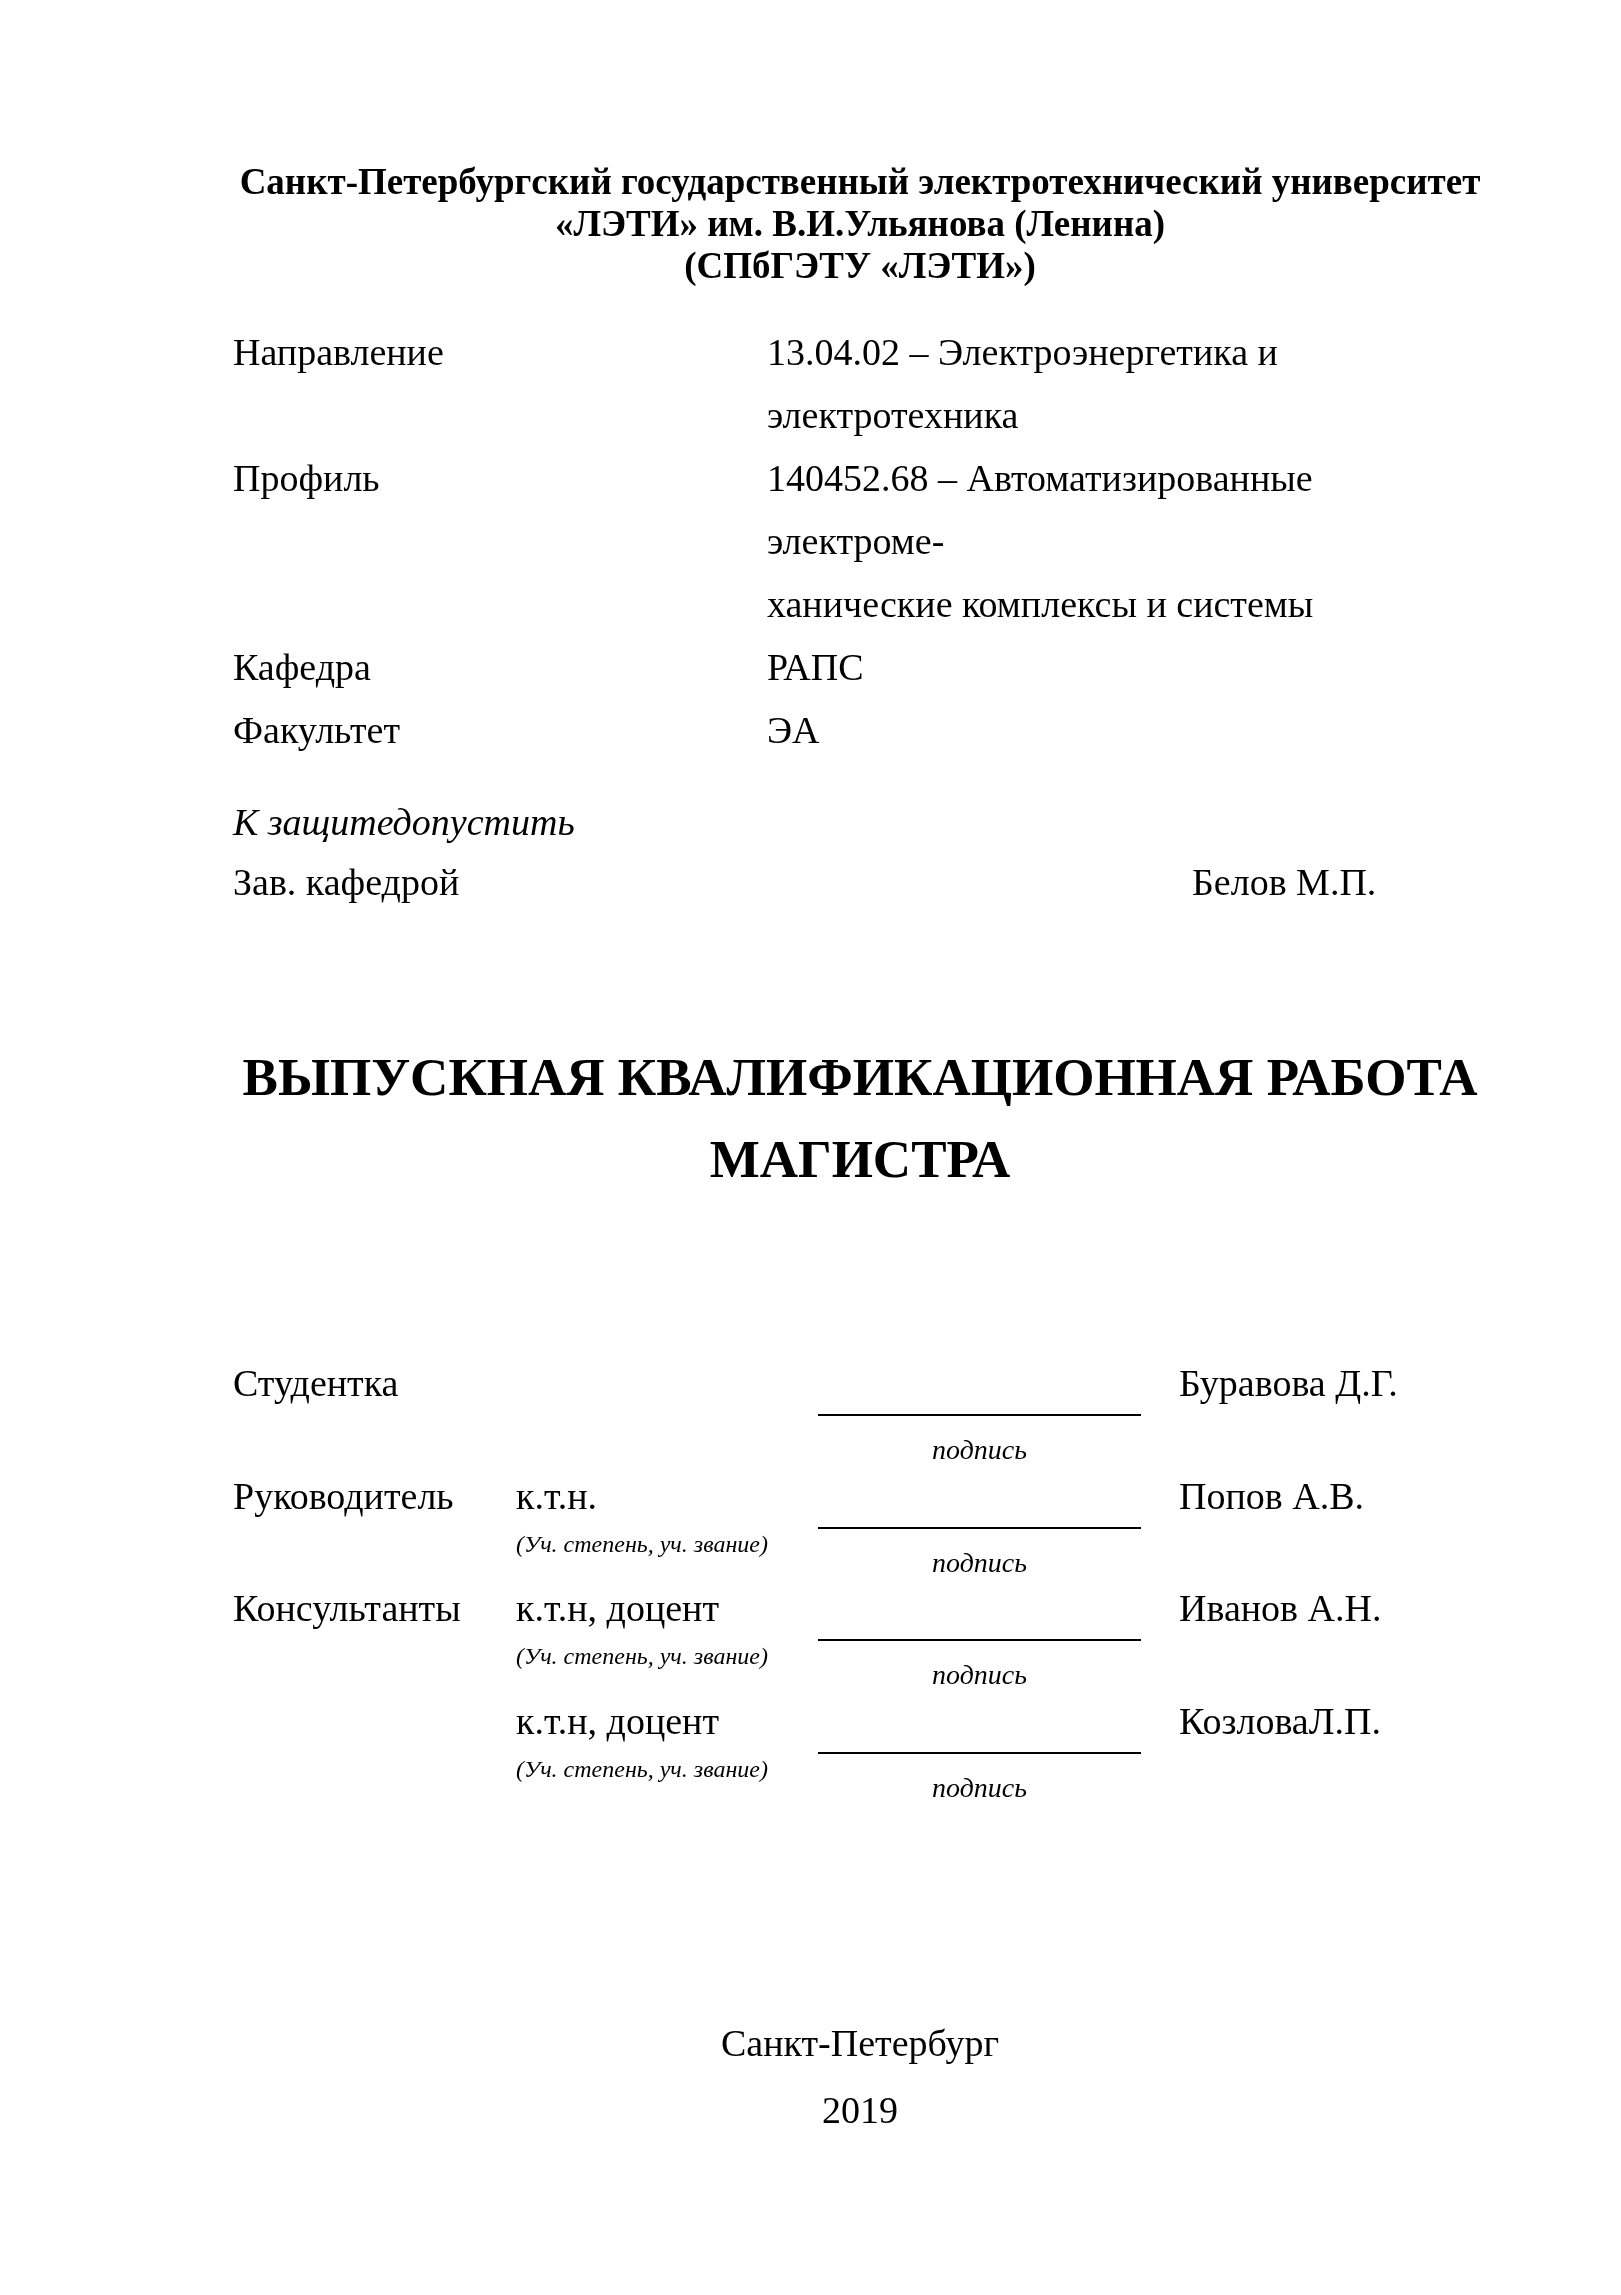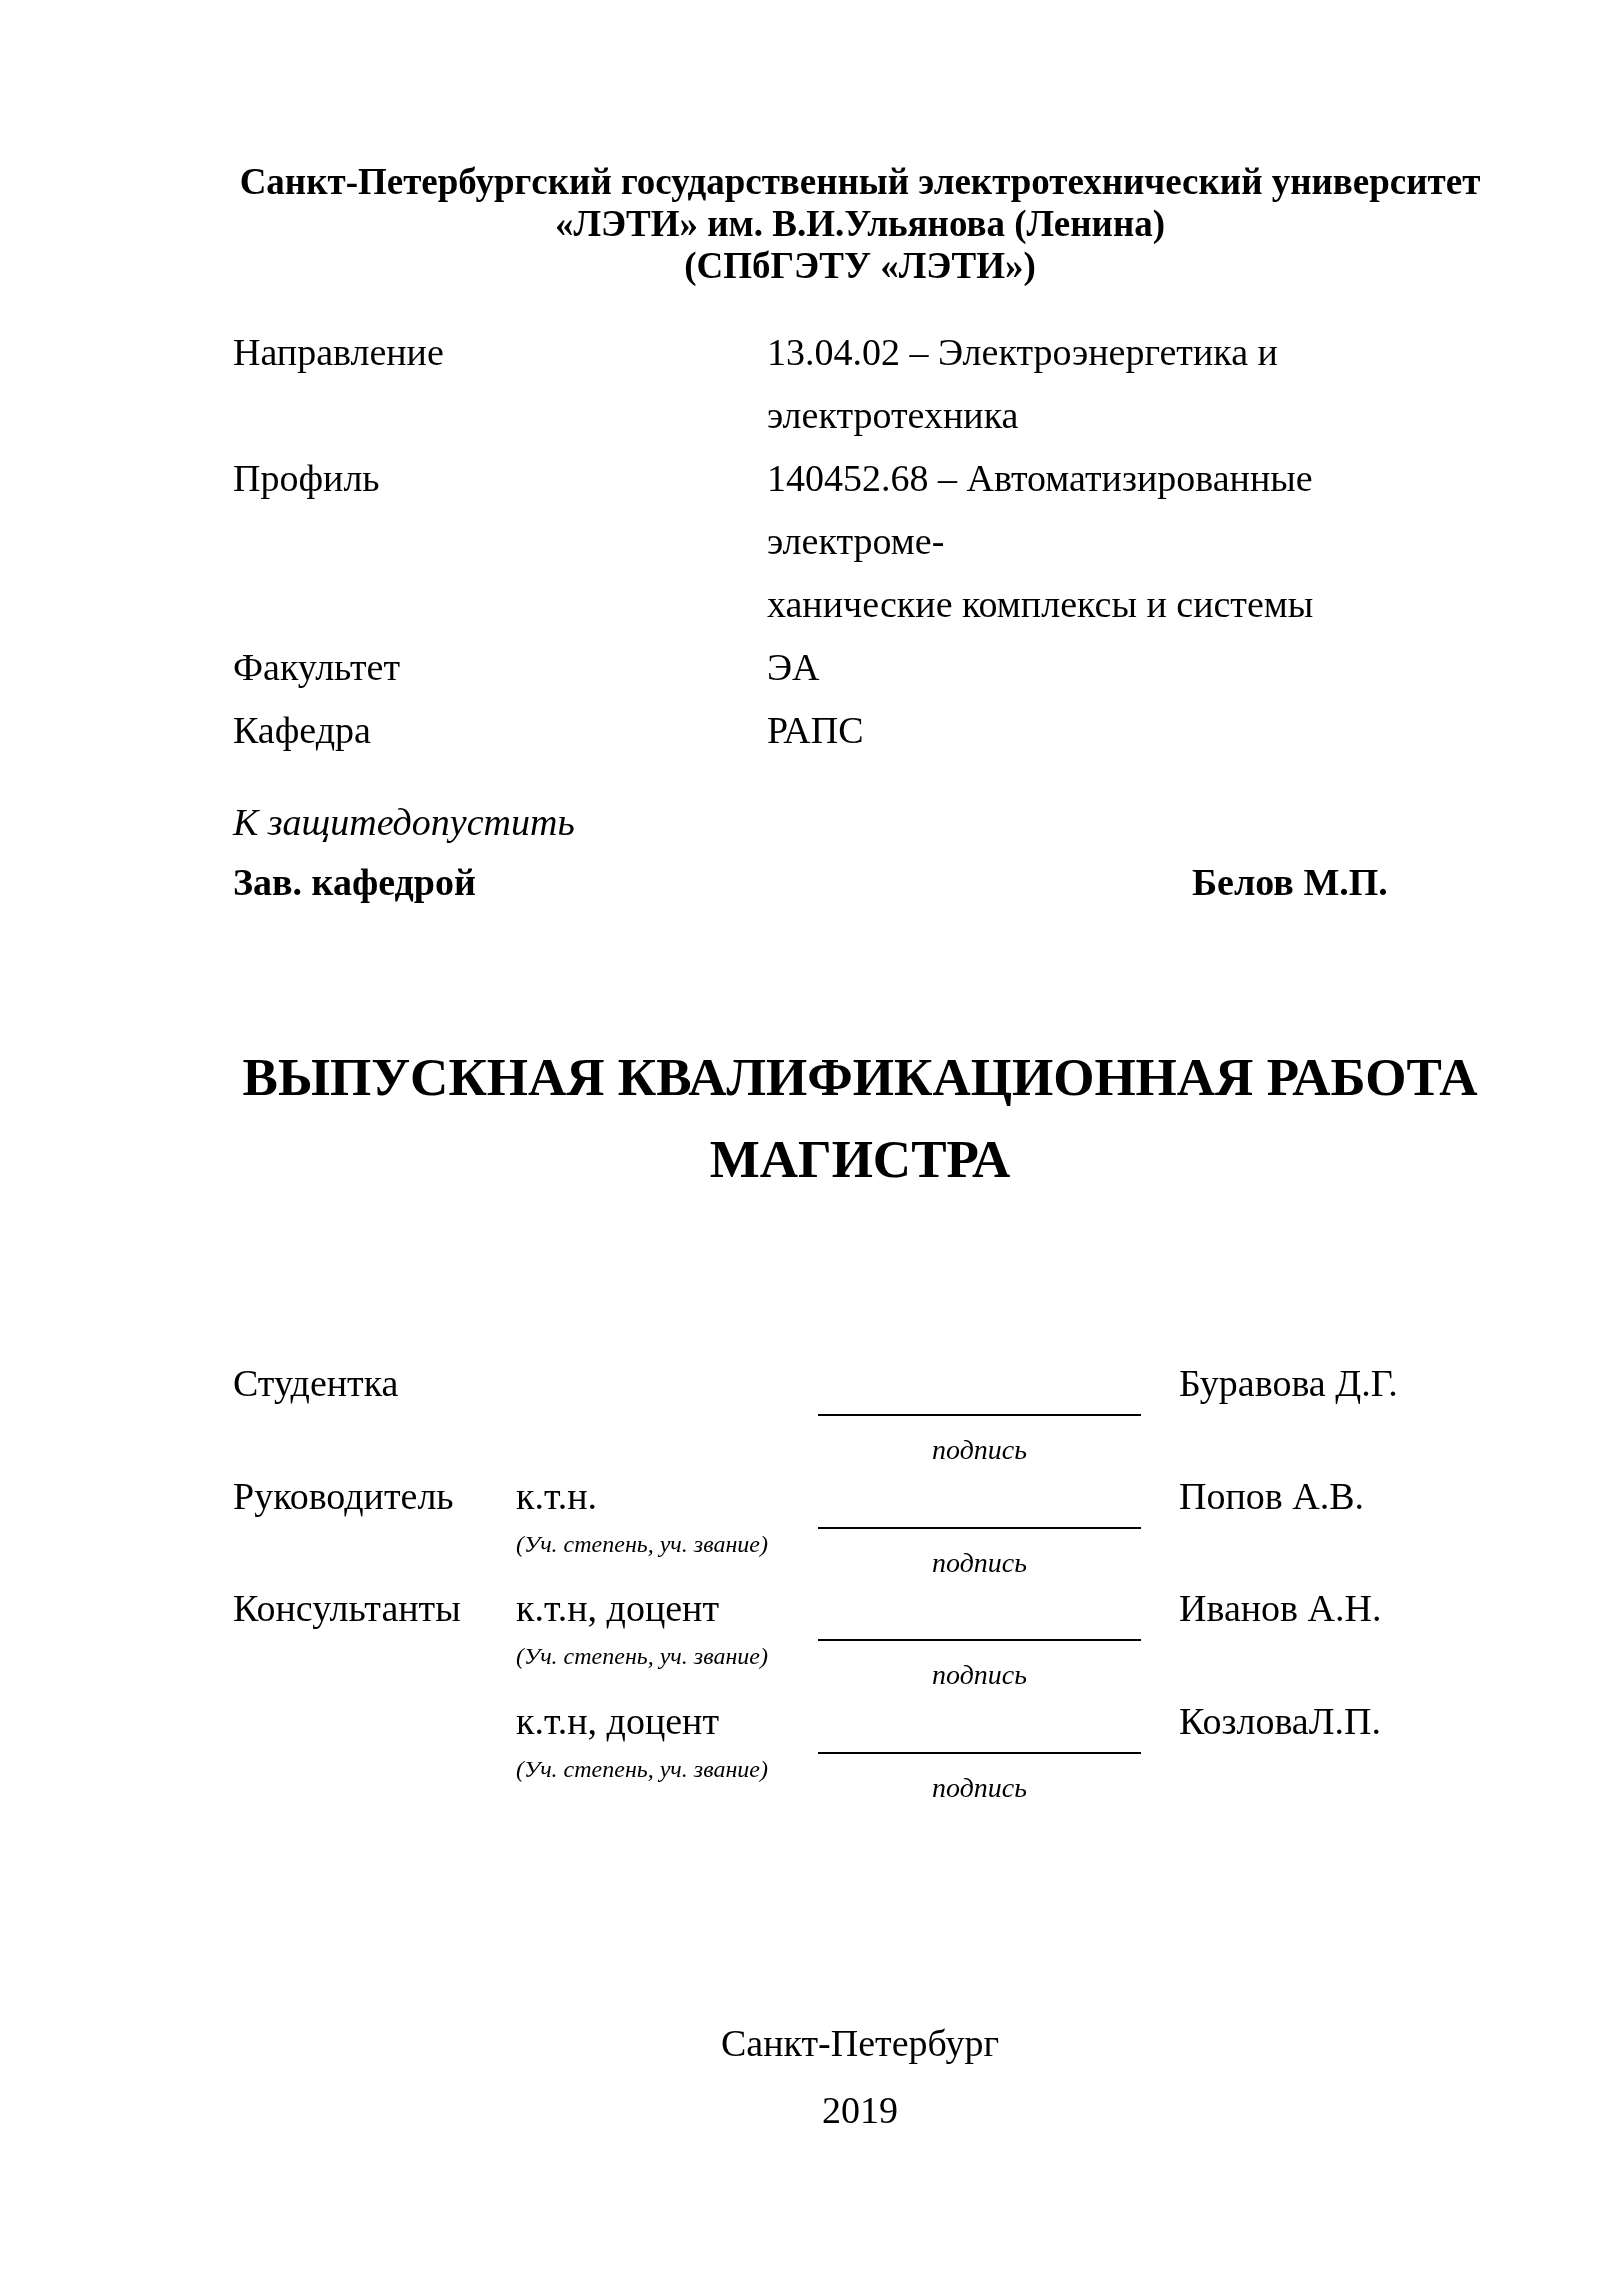--- a/index.html
+++ b/index.html
@@ -17,21 +17,21 @@
   
   .doc-header { text-align:center; font-weight:bold; font-size:37px; line-height:42px; }
   
   .fields { margin-top:34px; }
   .field-row { display:flex; line-height:63px; }
   .field-label { flex:0 0 534px; font-weight:normal; }
   .field-value { flex:1 1 auto; }
   
   .admission { margin-top:30px; line-height:60px; }
   .admission-permit { font-style:italic; }
-  .admission-row { display:flex;font-weight:bold; }
+  .admission-row { display:flex; }
   .admission-role { flex:0 0 959px; }
   
   .main-title { margin-top:124px; text-align:center; font-weight:bold; font-size:53px; line-height:82px; }
   
   .theme { margin-top:49px; text-align:center; font-weight:bold; font-size:41px; line-height:52px; }
   .theme-prefix { font-variant:small-caps; }
   
   .signatures { margin-top:161px; }
   .sig-row { display:flex; margin-bottom:8.6px; align-items:flex-start; }
   .sig-role { flex:0 0 283px; line-height:44px; }
@@ -64,26 +64,26 @@
       <div class="field-value">13.04.02 – Электроэнергетика и электротехника</div>
     </div>
     <div class="field-row">
       <div class="field-label">Профиль</div>
       <div class="field-value">
         <div>140452.68 – Автоматизированные электроме-</div>
         <div>ханические комплексы и системы</div>
       </div>
     </div>
     <div class="field-row">
+      <div class="field-label">Кафедра</div>
+      <div class="field-value">РАПС</div>
+    </div>
+    <div class="field-row">
       <div class="field-label">Факультет</div>
       <div class="field-value">ЭА</div>
-    </div>
-    <div class="field-row">
-      <div class="field-label">Кафедра</div>
-      <div class="field-value">РАПС</div>
     </div>
   </div>
 
   <div class="admission">
     <div class="admission-permit">К защитедопустить</div>
     <div class="admission-row">
       <div class="admission-role">Зав. кафедрой</div>
       <div class="admission-name">Белов М.П.</div>
     </div>
   </div>

